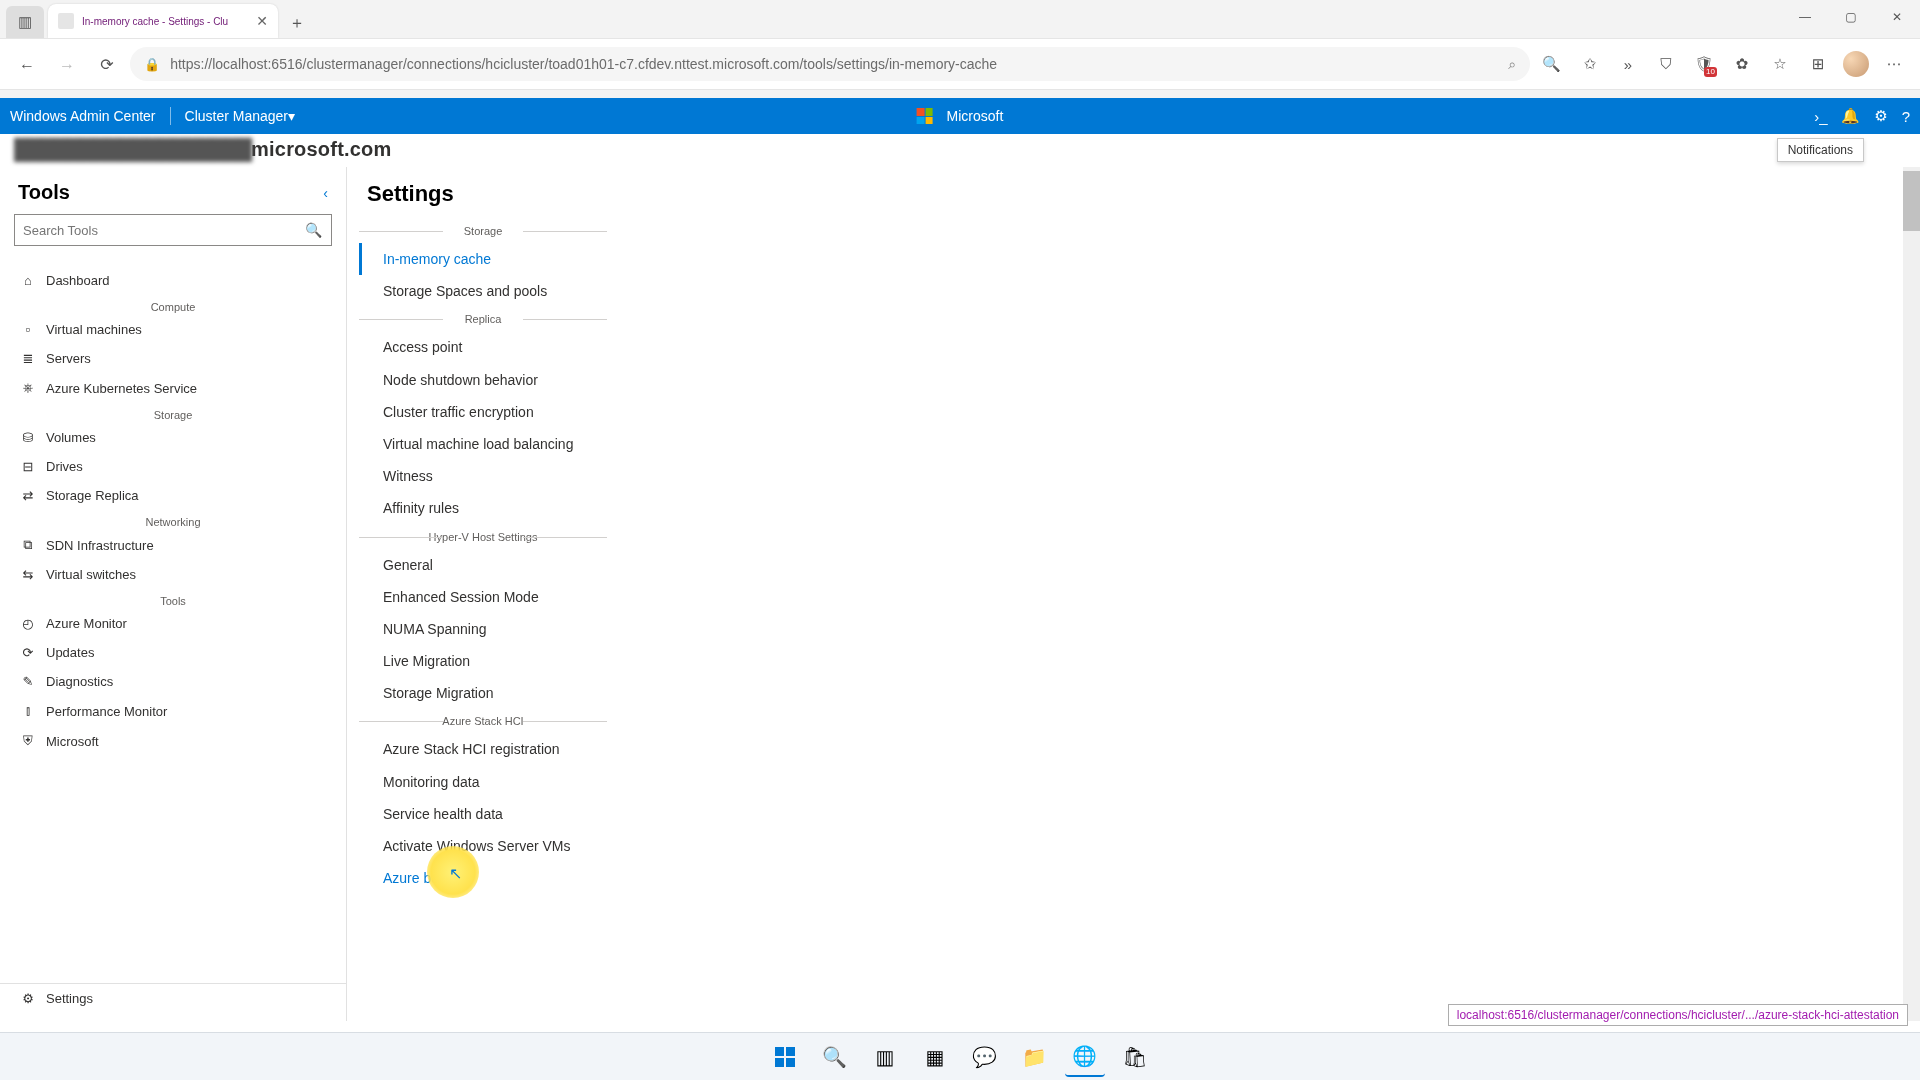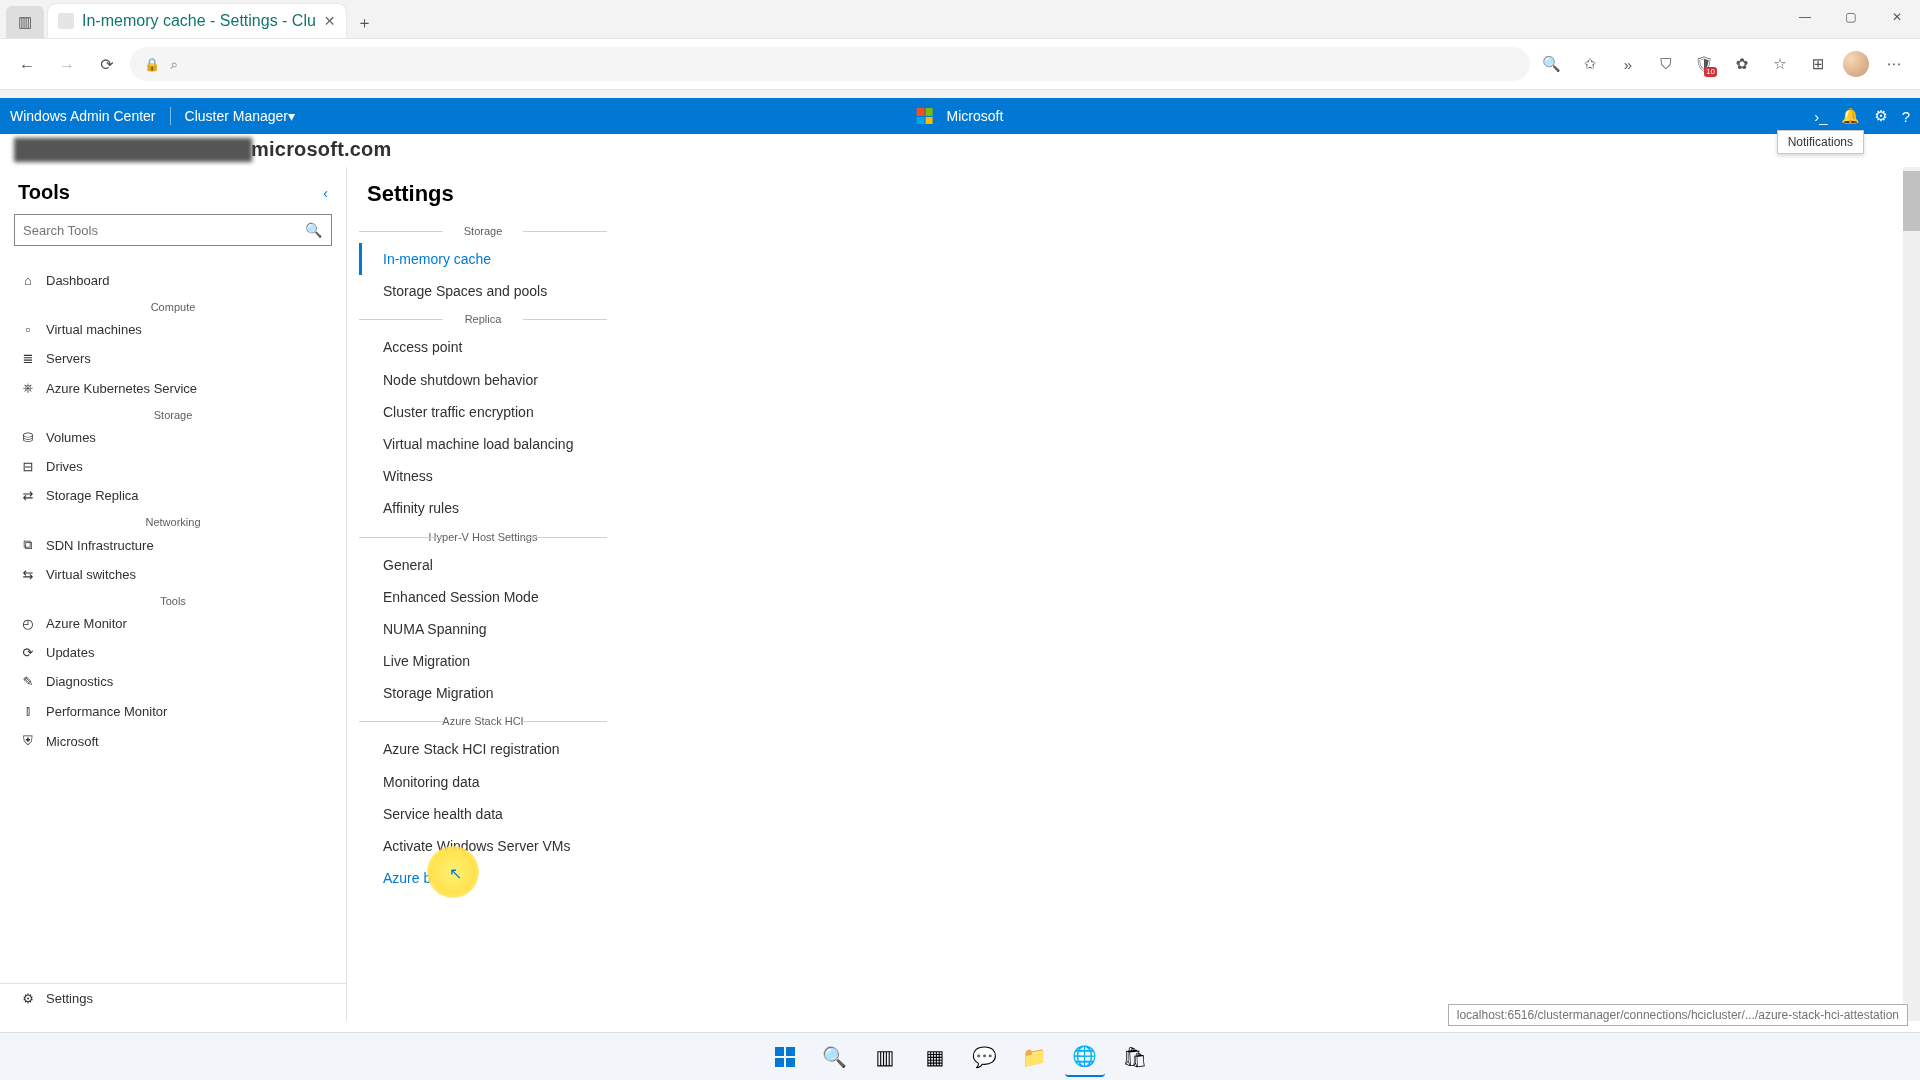--- a/index.html
+++ b/index.html
@@ -4,21 +4,21 @@
 <style>
 * { margin: 0; padding: 0; box-sizing: border-box; font-family: "Segoe UI", Arial, sans-serif; }
 html, body { width: 1920px; height: 1080px; overflow: hidden; background: #fff; }
 
 
 .browser-chrome { height: 98px; background: #f3f3f3; display: flex; flex-direction: column; }
 .tab-strip { height: 38px; display: flex; align-items: flex-end; padding-left: 6px; gap: 4px; }
 .tab-pin { width: 38px; height: 32px; background: #dedede; border-radius: 6px 6px 0 0; display: flex; align-items: center; justify-content: center; font-size: 15px; color: #555; }
 .tab { height: 34px; background: #fff; border-radius: 8px 8px 0 0; display: flex; align-items: center; padding: 0 10px; gap: 8px; min-width: 230px; box-shadow: 0 0 2px rgba(0,0,0,0.15); }
 .tab .favicon { width: 16px; height: 16px; background: #e5e5e5; border-radius: 2px; }
-.tab .tab-title { font-size: 16px; color: #0f766e; flex: 1; white-space: nowrap; overflow: hidden; text-overflow: ellipsis; }
+.tab .tab-title { font-size: 10px; color: #701a75; flex: 1; white-space: nowrap; overflow: hidden; text-overflow: ellipsis; }
 .tab .tab-close { font-size: 14px; color: #666; cursor: pointer; }
 .newtab { width: 30px; height: 30px; display: flex; align-items: center; justify-content: center; font-size: 16px; color: #555; cursor: pointer; }
 .window-controls { position: absolute; right: 0; top: 0; display: flex; }
 .window-controls div { width: 46px; height: 34px; display: flex; align-items: center; justify-content: center; font-size: 12px; color: #555; cursor: pointer; }
 
 .addr-row { height: 52px; background: #fff; border-top: 1px solid #e5e5e5; border-bottom: 1px solid #e5e5e5; display: flex; align-items: center; padding: 0 10px; gap: 6px; }
 .nav-btn { width: 34px; height: 34px; display: flex; align-items: center; justify-content: center; color: #555; font-size: 16px; border-radius: 4px; }
 .nav-btn.disabled { color: #bbb; }
 .addr-bar { flex: 1; height: 34px; background: #f5f5f5; border-radius: 17px; display: flex; align-items: center; padding: 0 14px; gap: 10px; font-size: 14px; color: #555; }
 .addr-bar .lock { font-size: 13px; }
@@ -31,21 +31,21 @@
 
 .wac-bar { height: 36px; background: #0078d4; color: #fff; display: flex; align-items: center; padding: 0 10px; gap: 14px; font-size: 14px; position: relative; }
 .wac-bar .sep { width: 1px; height: 18px; background: rgba(255,255,255,0.5); }
 .wac-dropdown { display: flex; align-items: center; cursor: pointer; }
 .wac-center { position: absolute; left: 50%; transform: translateX(-50%); display: flex; align-items: center; gap: 14px; font-weight: 400; font-size: 14px; }
 .ms-logo { width: 16px; height: 16px; display: grid; grid-template: 1fr 1fr / 1fr 1fr; gap: 1px; }
 .ms-logo span:nth-child(1){background:#f25022;} .ms-logo span:nth-child(2){background:#7fba00;}
 .ms-logo span:nth-child(3){background:#00a4ef;} .ms-logo span:nth-child(4){background:#ffb900;}
 .wac-right { margin-left: auto; display: flex; gap: 14px; align-items: center; }
 .wac-right .ic { font-size: 15px; cursor: pointer; }
-.notif-tip { position: absolute; right: 56px; top: 32px; background: #fff; border: 1px solid #c8c8c8; padding: 4px 10px; font-size: 12px; color: #333; box-shadow: 0 2px 4px rgba(0,0,0,0.15); }
+.notif-tip { position: absolute; right: 56px; top: 40px; background: #fff; border: 1px solid #c8c8c8; padding: 4px 10px; font-size: 12px; color: #333; box-shadow: 0 2px 4px rgba(0,0,0,0.15); }
 
 
 .bc-row { padding: 4px 14px 6px; font-size: 20px; font-weight: 600; color: #323130; letter-spacing: .2px; }
 .bc-row .blur { filter: blur(2px); letter-spacing: -1px; color:#555; }
 
 
 .main { display: flex; height: calc(1080px - 98px - 36px - 44px - 48px); }
 .tools-pane { width: 347px; border-right: 1px solid #e1e1e1; display: flex; flex-direction: column; padding: 8px 0; position: relative; }
 .tools-header { display: flex; align-items: center; justify-content: space-between; padding: 6px 18px 10px; }
 .tools-header h2 { font-size: 20px; font-weight: 600; }
@@ -69,21 +69,21 @@
 .snav-item.active { color: #0078d4; border-left: 3px solid #0078d4; padding-left: 21px; background: #fff; }
 .snav-item.hoverlink { color: #0078d4; }
 .highlight-bubble { position: absolute; width: 52px; height: 52px; border-radius: 50%; background: radial-gradient(circle, #fff176 0%, #ffe24d 60%, rgba(255,226,77,0) 100%); pointer-events: none; }
 .cursor-hand { position: absolute; font-size: 16px; pointer-events: none; transform: translate(-2px,-2px); }
 
 .content-area { flex: 1; position: relative; }
 .scrollbar-stub { position: absolute; right: 0; top: 0; width: 17px; height: 100%; background: #f0f0f0; }
 .scrollbar-stub .thumb { width: 100%; height: 60px; background: #c1c1c1; margin-top: 4px; }
 
 
-.status-url { position: absolute; right: 12px; bottom: 54px; background: #fff; border: 1px solid #adadad; padding: 3px 8px; font-size: 12px; color: #737373; }
+.status-url { position: absolute; right: 12px; bottom: 54px; background: #fff; border: 1px solid #adadad; padding: 3px 8px; font-size: 12px; color: #a21caf; }
 
 
 .taskbar { position: absolute; left: 0; right: 0; bottom: 0; height: 48px; background: #f2f5f9; border-top: 1px solid #d8dde3; display: flex; align-items: center; justify-content: center; gap: 10px; }
 .taskbar .tb-ic { width: 40px; height: 40px; display: flex; align-items: center; justify-content: center; font-size: 20px; border-radius: 4px; }
 .taskbar .tb-ic.active { border-bottom: 2px solid #0078d4; }
 .winlogo { display: grid; grid-template: 1fr 1fr / 1fr 1fr; gap: 2px; width: 20px; height: 20px; }
 .winlogo span { background: #0078d4; }
 </style>
 </head>
 <body>
@@ -102,20 +102,21 @@
       <div>▢</div>
       <div>✕</div>
     </div>
   </div>
   <div class="addr-row">
     <div class="nav-btn">←</div>
     <div class="nav-btn disabled">→</div>
     <div class="nav-btn">⟳</div>
     <div class="addr-bar">
       <span class="lock">🔒</span>
+      <span class="url">https://localhost:6516/clustermanager/connections/hcicluster/toad01h01-c7.cfdev.nttest.microsoft.com/tools/settings/in-memory-cache</span>
       <span style="color:#888;">⌕</span>
     </div>
     <div class="addr-icons">
       <div class="ic">🔍</div>
       <div class="ic">✩</div>
       <div class="ic">»</div>
       <div class="ic">⛉</div>
       <div class="ic">🛡<span class="badge-num">10</span></div>
       <div class="ic">✿</div>
       <div class="ic">☆</div>

